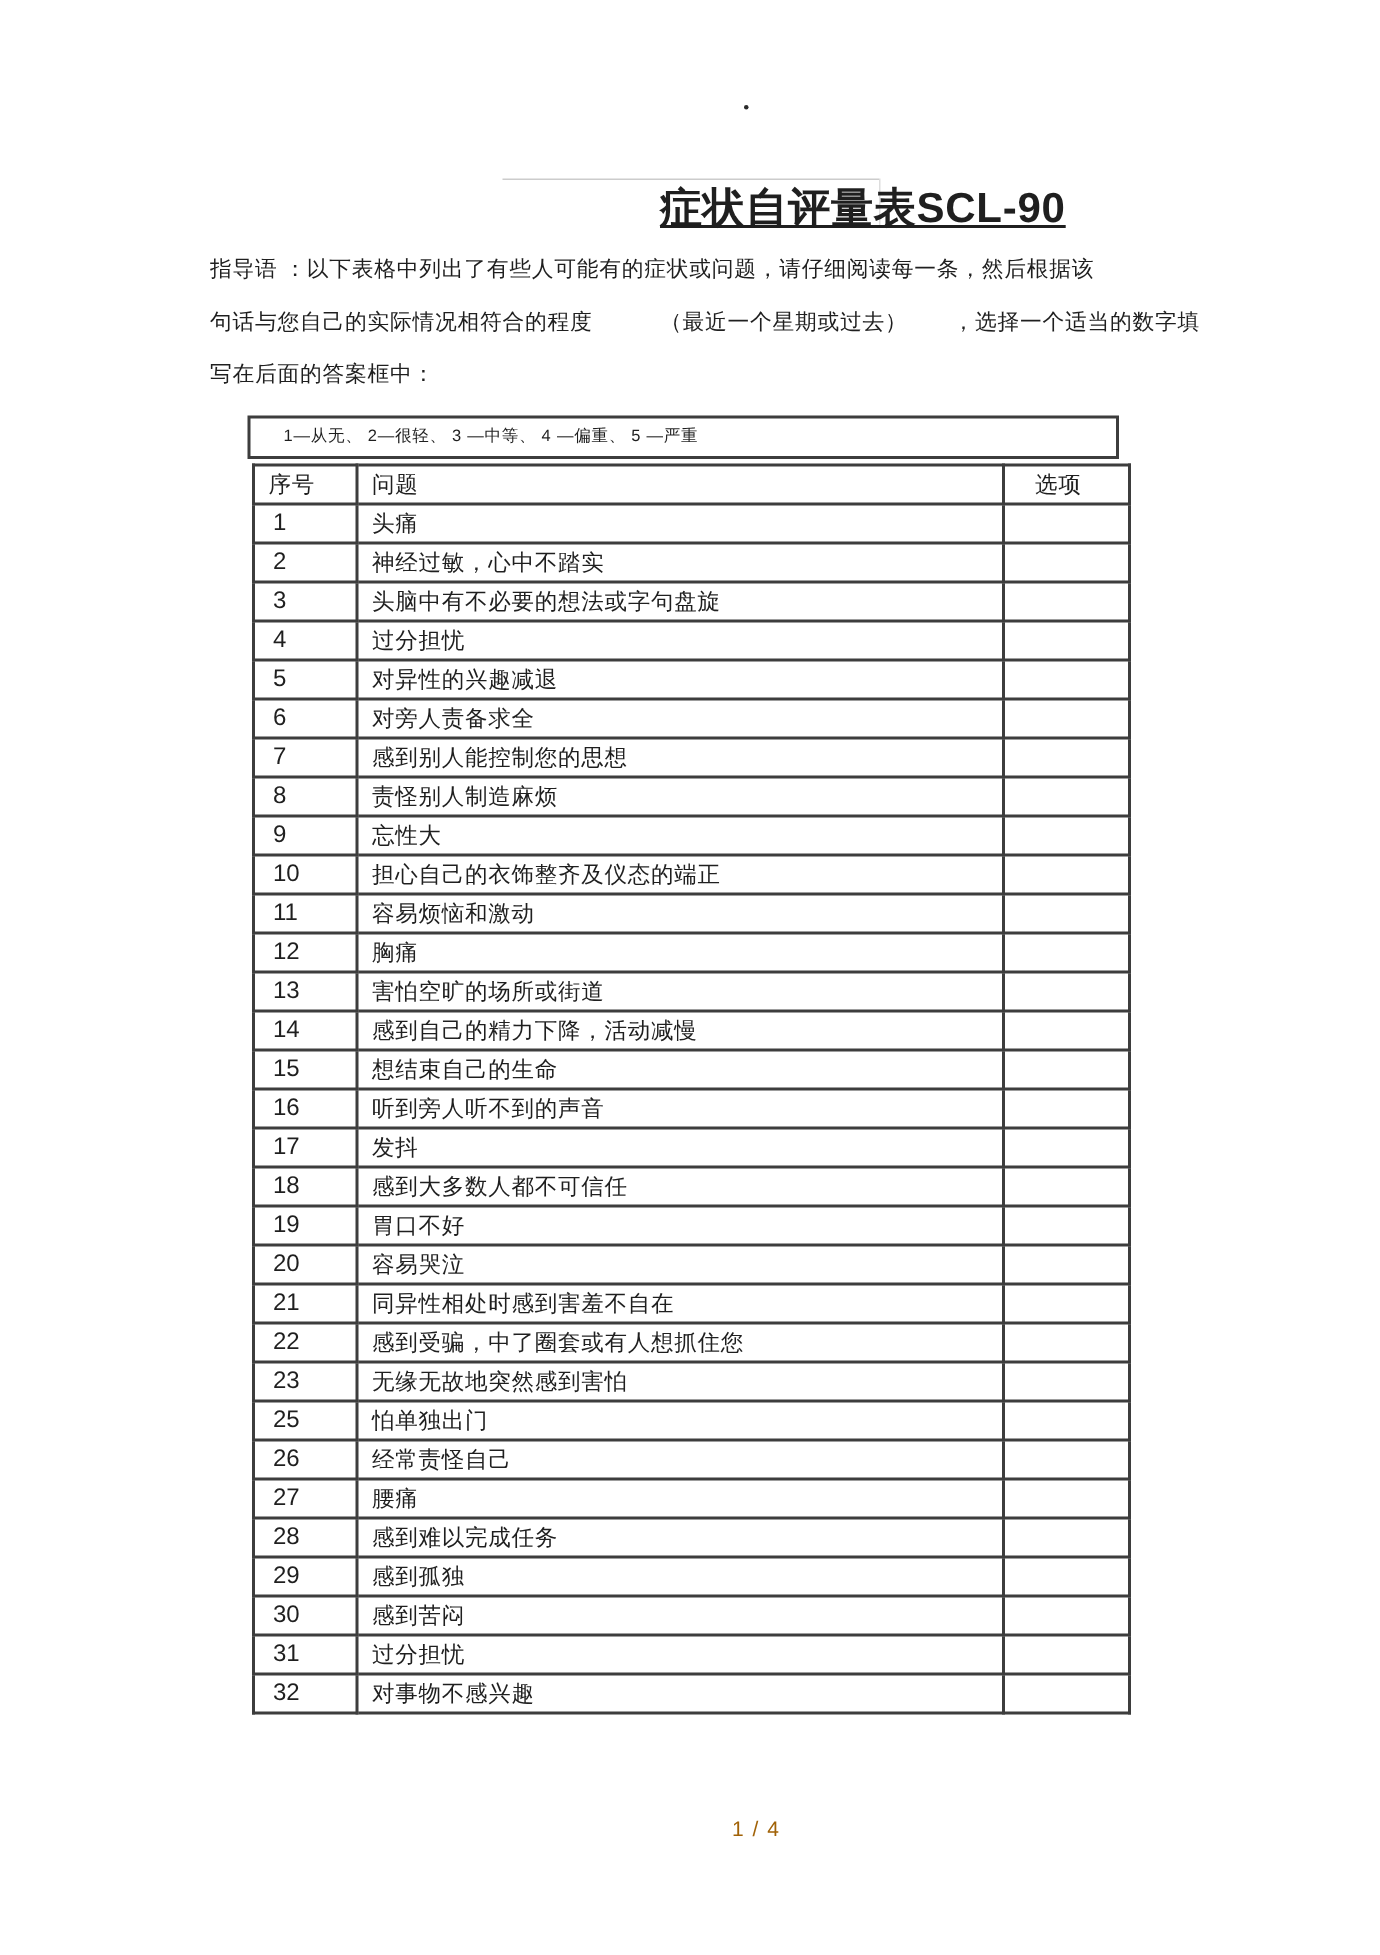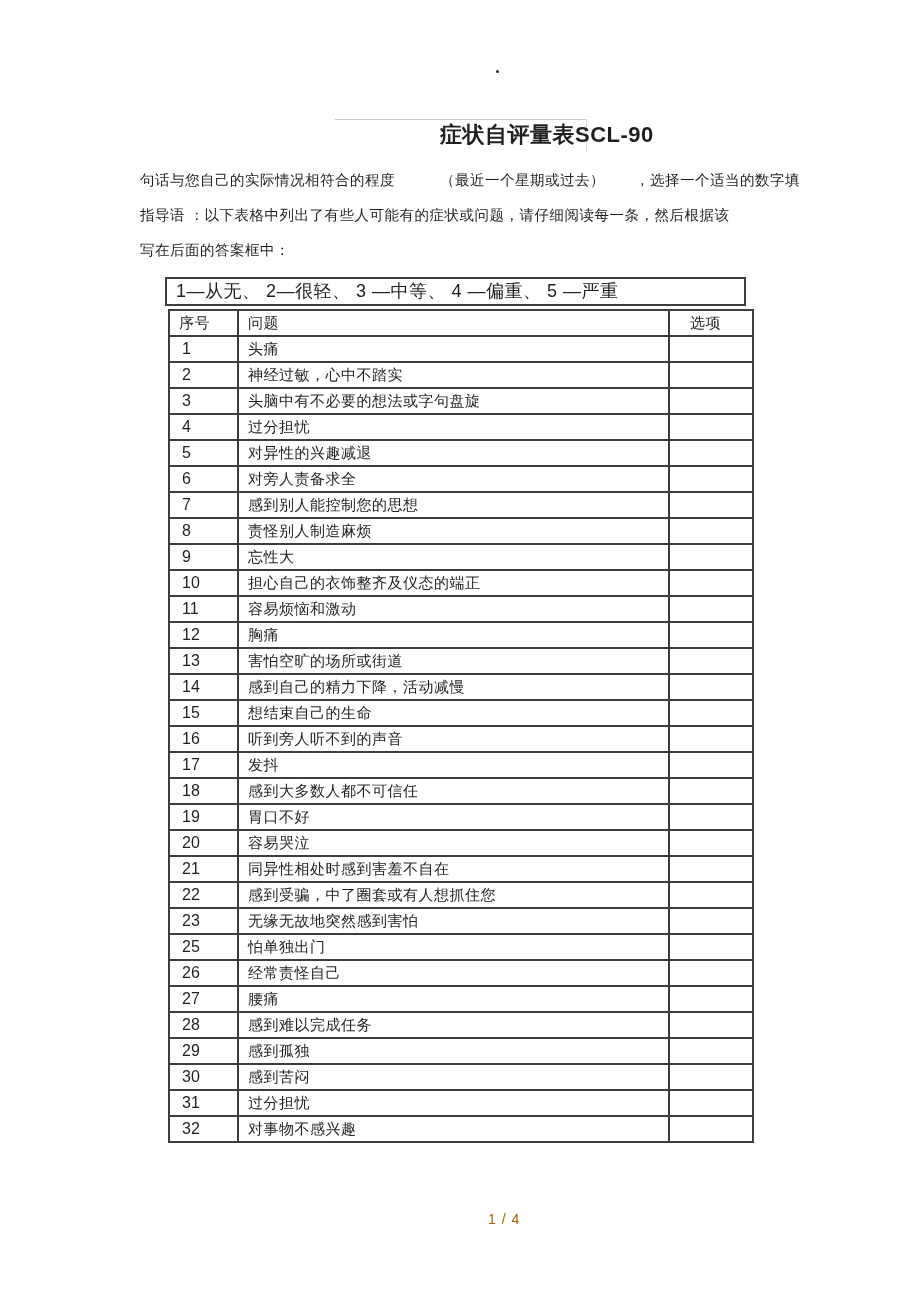--- a/index.html
+++ b/index.html
@@ -21,32 +21,33 @@
   .title-faint-line{
     position:absolute;left:335px;top:119px;width:251px;height:1px;
     background:var(--faint);
   }
   .title-faint-tick{
     position:absolute;left:586px;top:119px;width:1px;height:32px;
     background:#dddddd;
   }
   .doc-title{
     position:absolute;left:440px;top:120px;
-    font-size:22px;font-weight:600;letter-spacing:0.5px;
+    font-size:28px;font-weight:600;letter-spacing:0.5px;
     white-space:nowrap;
+    text-decoration:underline;
   }
   .instructions{
     position:absolute;left:140px;top:163px;width:680px;
     font-size:14.5px;line-height:35px;letter-spacing:0.5px;
     white-space:nowrap;
   }
   .legend-box{
     position:absolute;left:165px;top:277px;width:581px;height:29px;
     border:2px solid var(--border);
-    font-size:18px;line-height:25px;padding-left:9px;
+    font-size:11px;line-height:25px;padding-left:22px;
     white-space:nowrap;letter-spacing:0.5px;
   }
   table.survey{
     position:absolute;left:168px;top:309px;width:584px;
     border-collapse:collapse;table-layout:fixed;
   }
   table.survey td,table.survey th{
     border:2px solid var(--border);
     height:26px;vertical-align:middle;text-align:left;
     overflow:hidden;white-space:nowrap;
@@ -74,22 +75,22 @@
 <body>
 
 <span class="stray-dot"></span>
 
 <span class="title-faint-line"></span>
 <span class="title-faint-tick"></span>
 
 <h1 class="doc-title">症状自评量表SCL-90</h1>
 
 <div class="instructions">
+  <div>指导语 ：以下表格中列出了有些人可能有的症状或问题，请仔细阅读每一条，然后根据该</div>
   <div>句话与您自己的实际情况相符合的程度　　　（最近一个星期或过去）　　，选择一个适当的数字填</div>
-  <div>指导语 ：以下表格中列出了有些人可能有的症状或问题，请仔细阅读每一条，然后根据该</div>
   <div>写在后面的答案框中：</div>
 </div>
 
 <div class="legend-box">
   <span>1—从无、 2—很轻、 3 —中等、 4 —偏重、 5 —严重</span>
 </div>
 
 <table class="survey">
   <colgroup>
     <col class="col-no">

